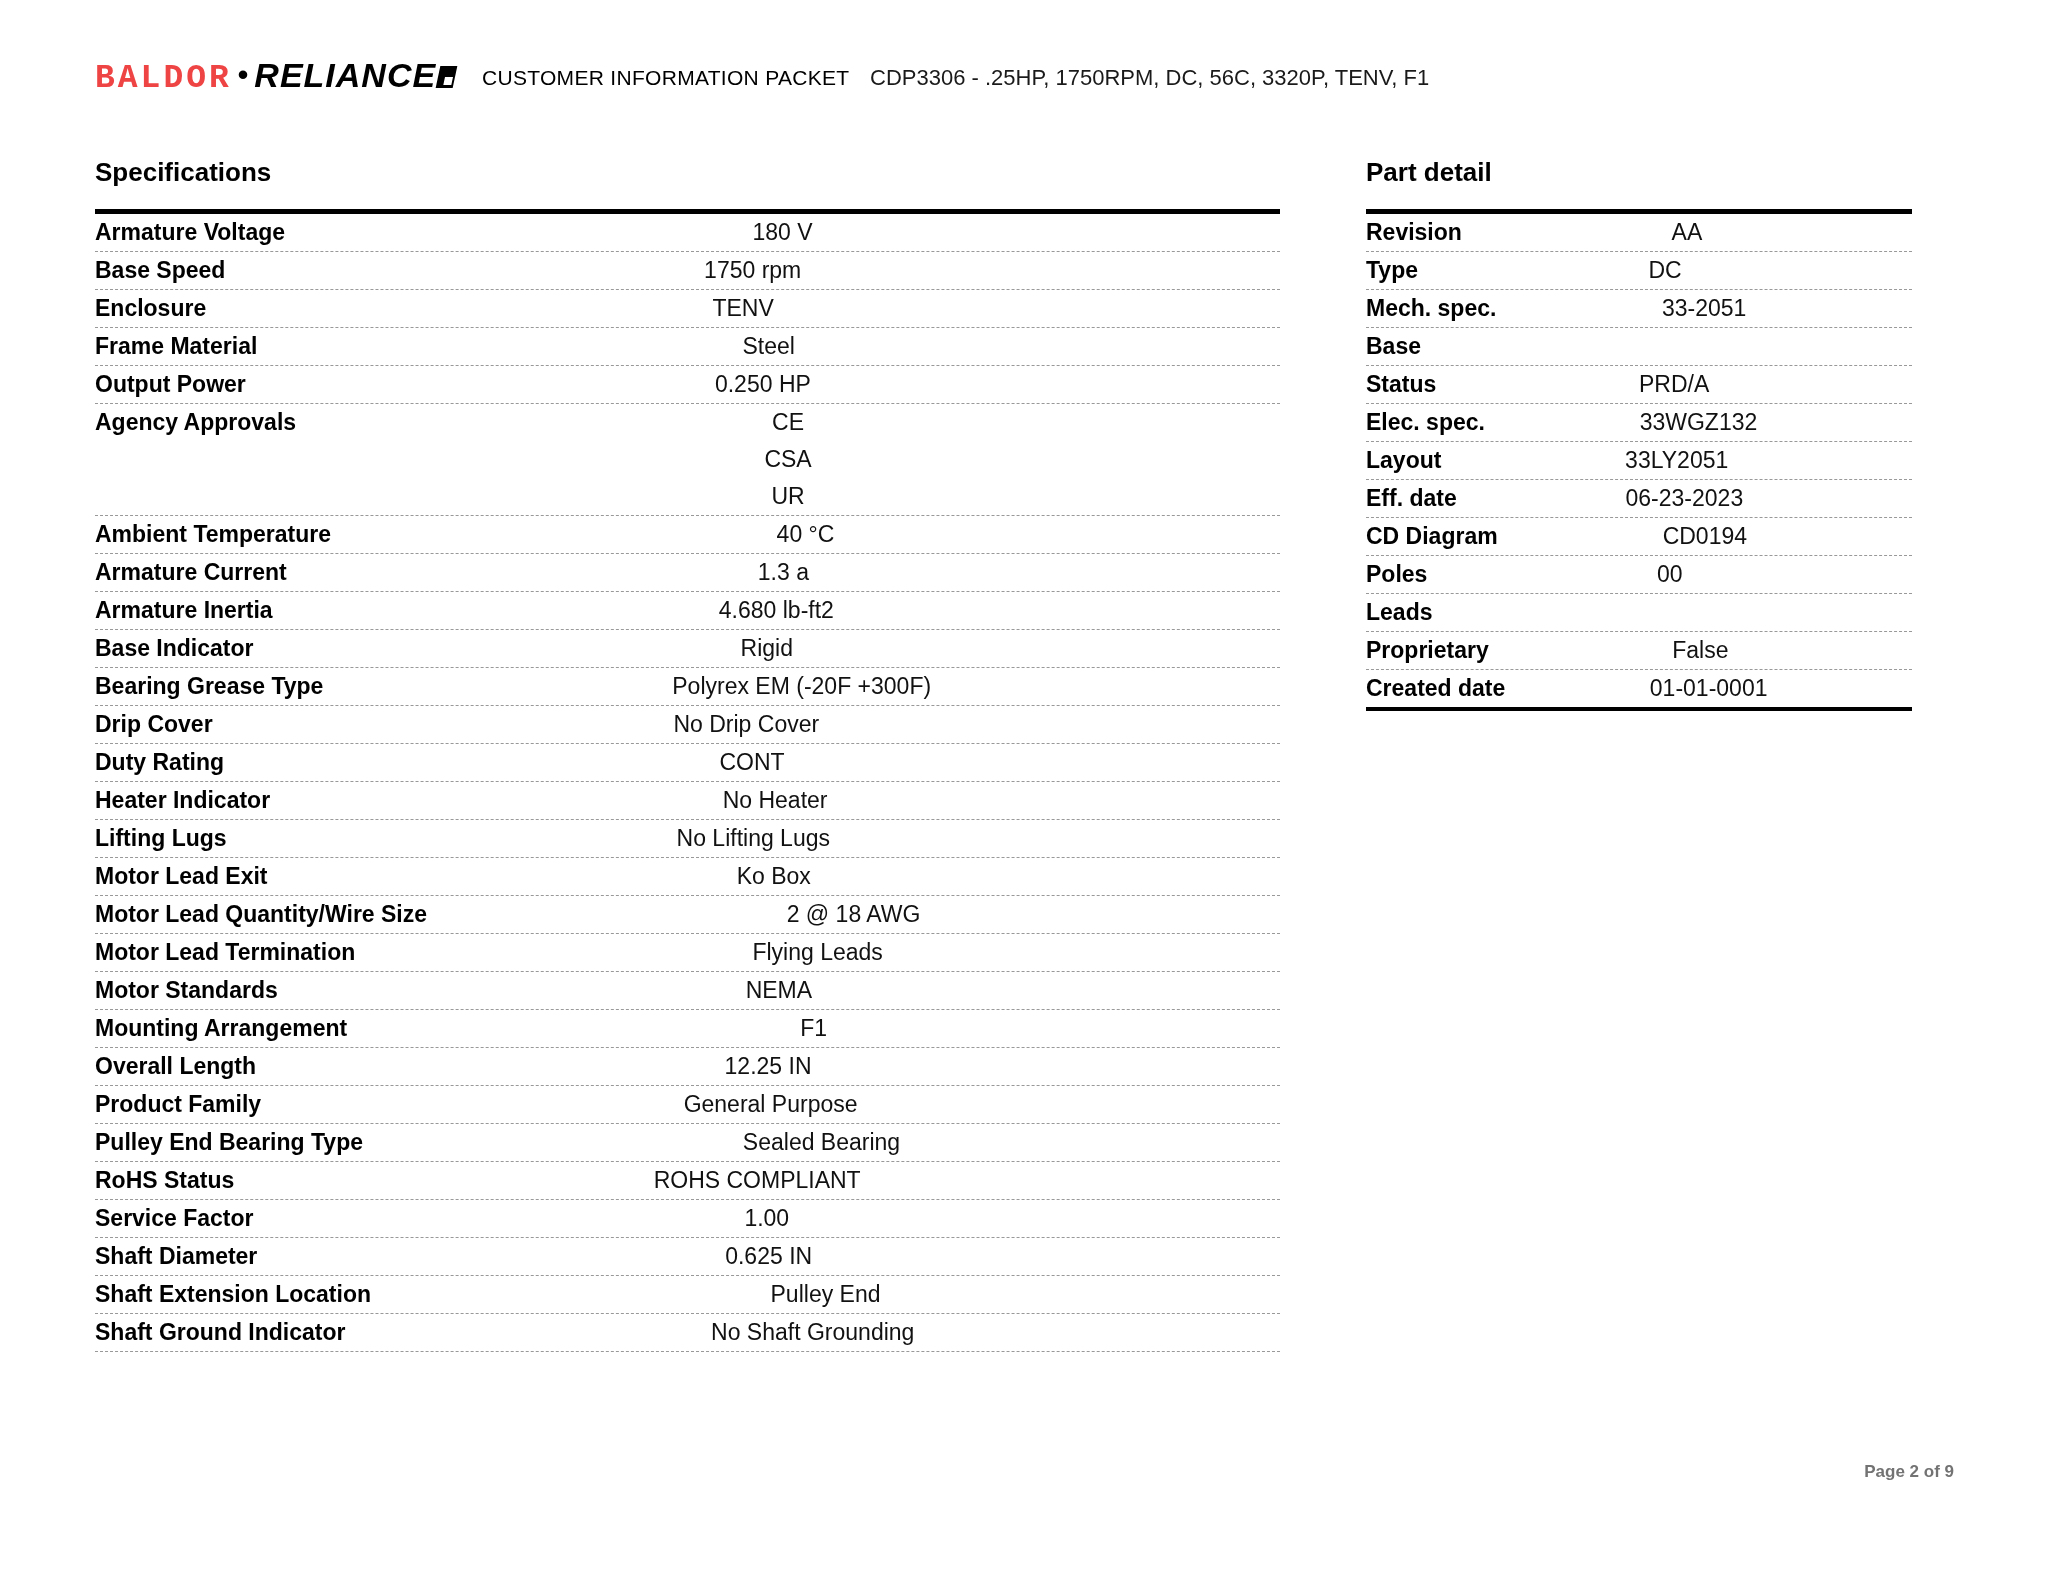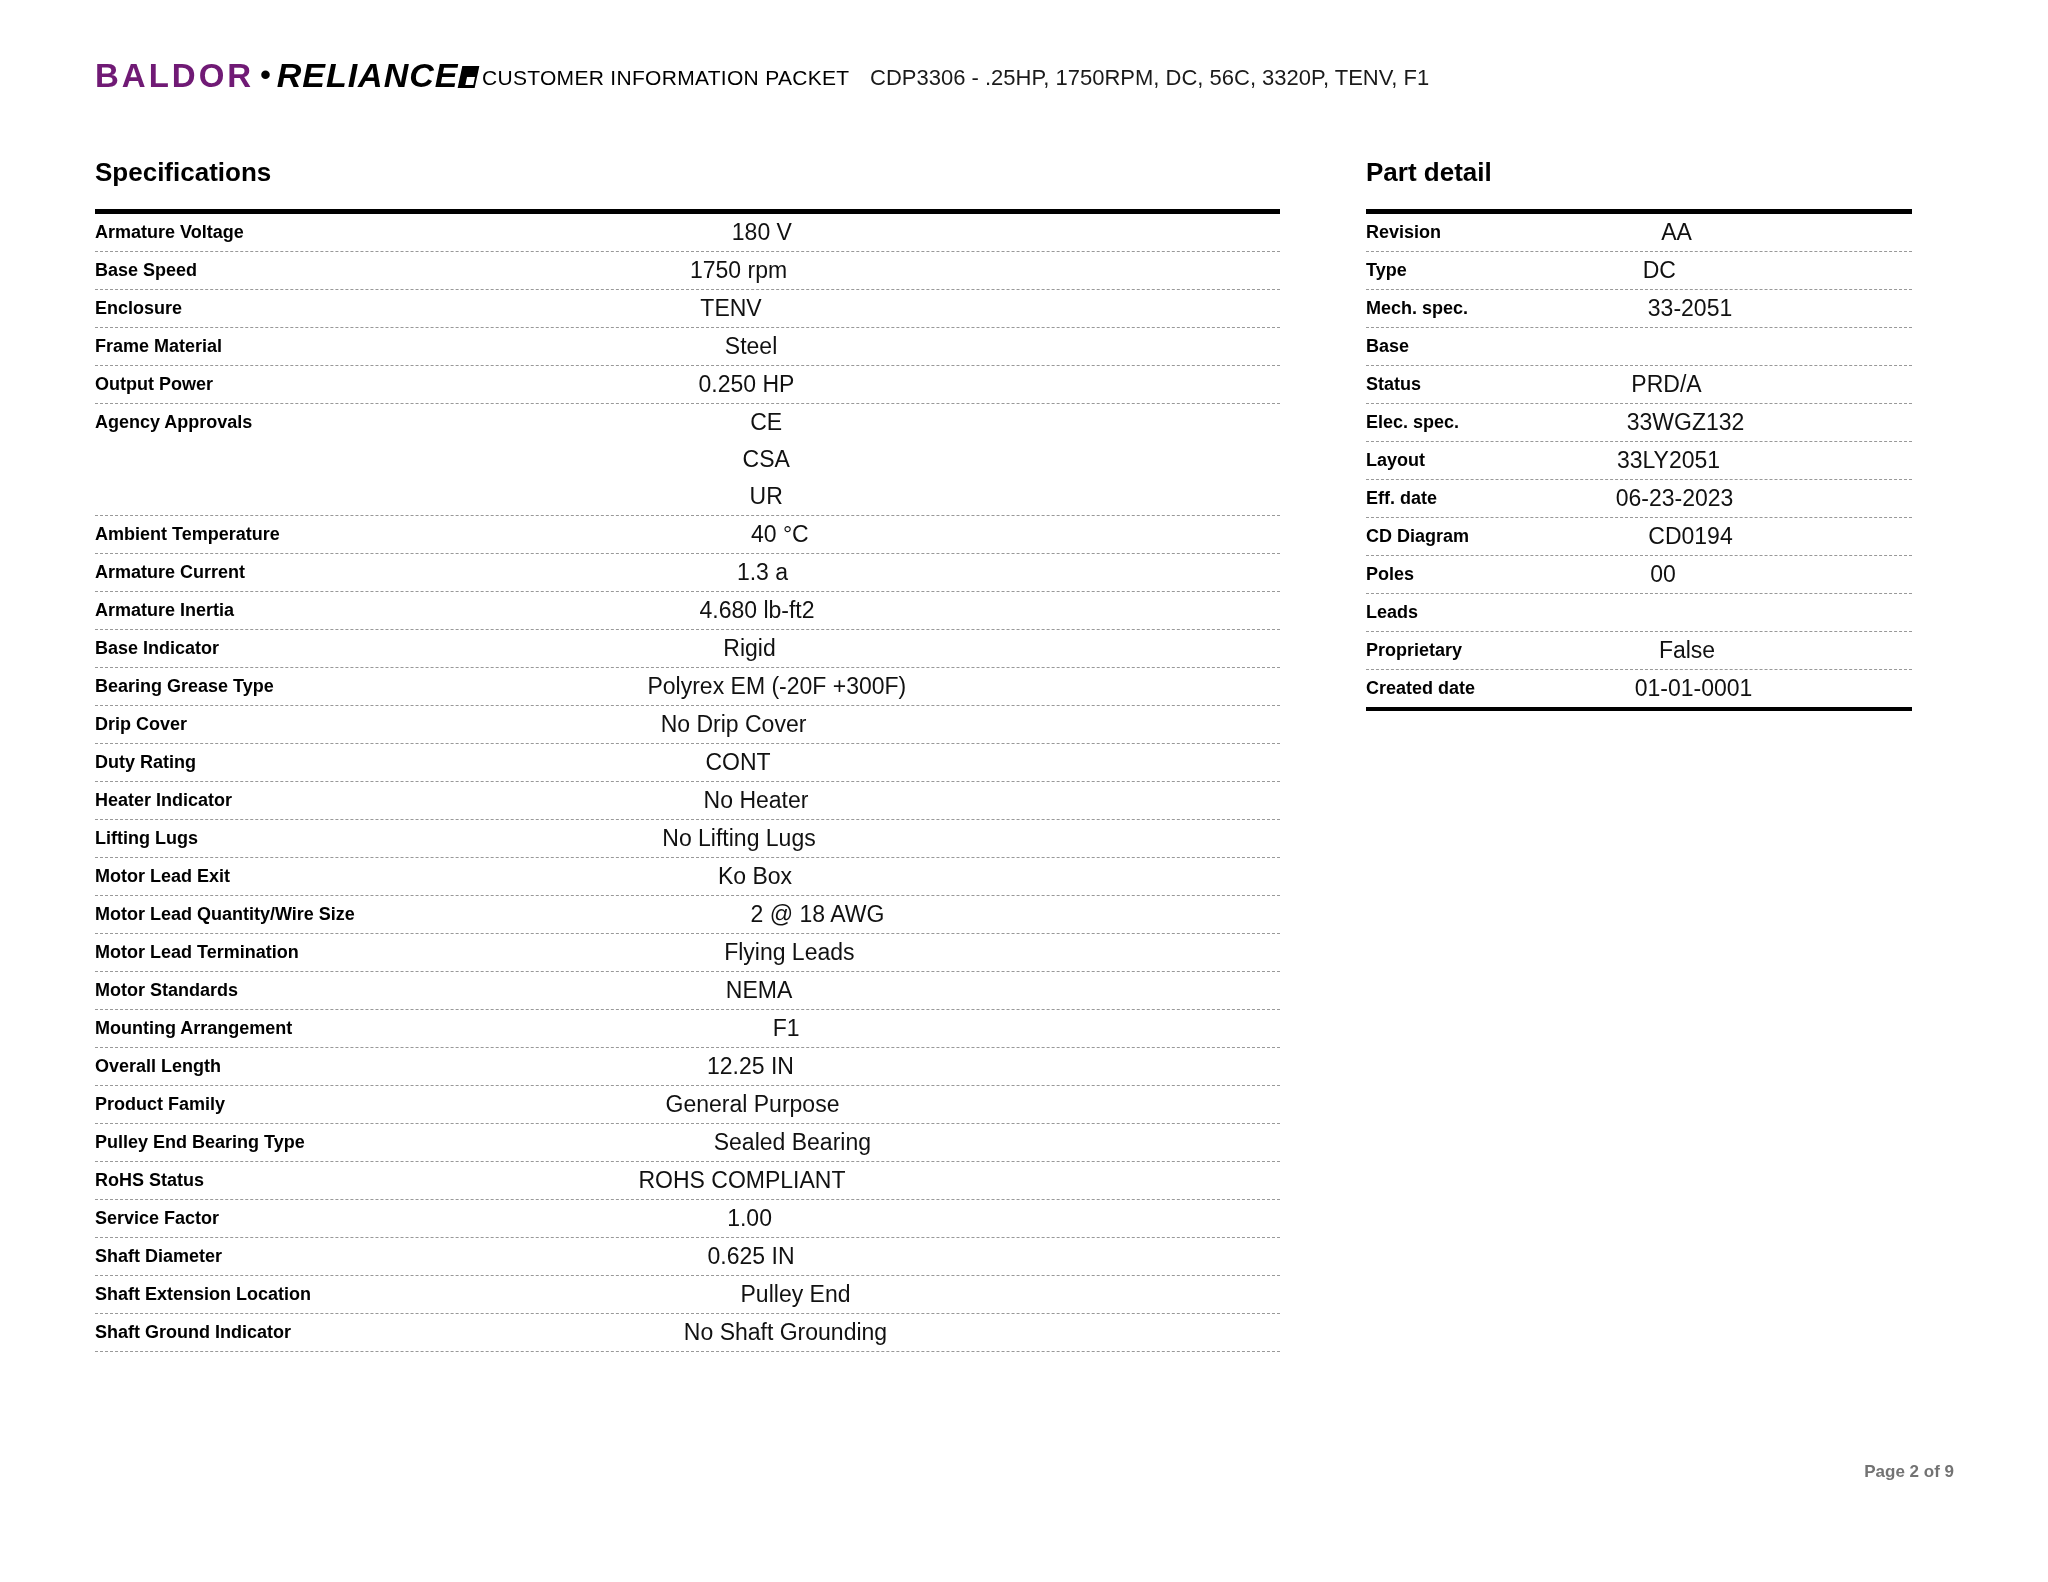--- a/index.html
+++ b/index.html
@@ -8,22 +8,22 @@
     width:2048px;height:1582px;
     background:#ffffff;
     font-family:"Liberation Sans", sans-serif;
     color:#111;
     overflow:hidden;
   }
 
   
   .hdr-logo{position:absolute;left:95px;top:56px;white-space:nowrap;}
   .logo-baldor{
-    font-family:Liberation Sans, sans-serif;
-    font-weight:700;font-size:33px;letter-spacing:3px;color:#701a75;
+    font-family:Liberation Mono, monospace;
+    font-weight:700;font-size:33px;letter-spacing:3px;color:#ef4444;
   }
   .logo-dot{font-size:30px;font-weight:700;margin:0 6px;position:relative;top:-2px;color:#000;}
   .logo-reliance{
     font-family:"Liberation Sans", sans-serif;
     font-style:italic;font-weight:700;font-size:34px;letter-spacing:1px;color:#000;
   }
   .logo-mark{
     display:inline-block;width:17px;height:22px;background:#000;
     transform:skewX(-12deg);position:relative;top:1px;margin-left:2px;
   }
@@ -46,21 +46,21 @@
   .section-title{font-size:26px;font-weight:700;color:#000;margin:0 0 21px 0;}
 
   .kv-table{border-top:5px solid #000;}
   .kv-table.thick-bottom{border-bottom:4px solid #000;}
   .kv-row{
     display:flex;justify-content:space-between;align-items:flex-start;
     border-bottom:1px dashed #999;
   }
   .kv-row.no-sep{border-bottom:none;}
   .kv-label{
-    font-size:18px;font-weight:700;color:#000;line-height:37px;white-space:nowrap;
+    font-size:23px;font-weight:700;color:#000;line-height:37px;white-space:nowrap;
   }
   .kv-value{
     font-size:23px;font-weight:400;color:#111;line-height:37px;
     text-align:center;white-space:nowrap;flex:1 1 auto;
   }
   .kv-value .vline{display:block;line-height:37px;}
 
   
   .footer-page{
     position:absolute;right:94px;top:1462px;

